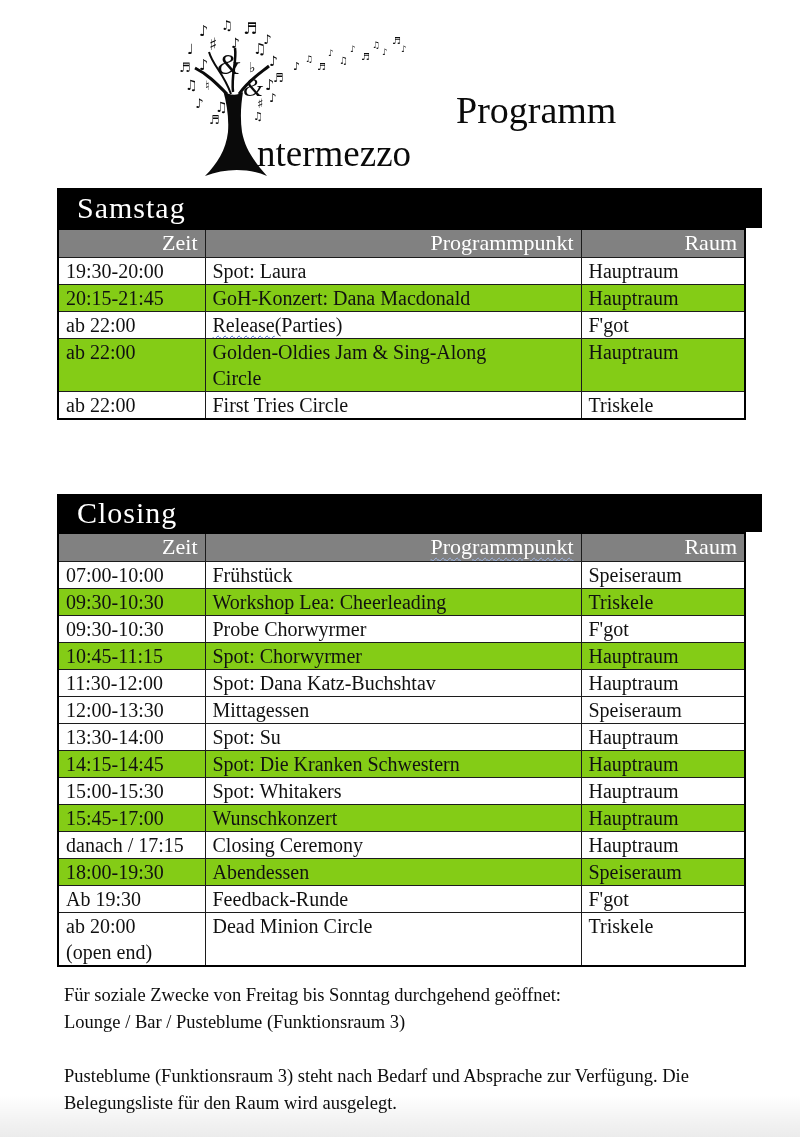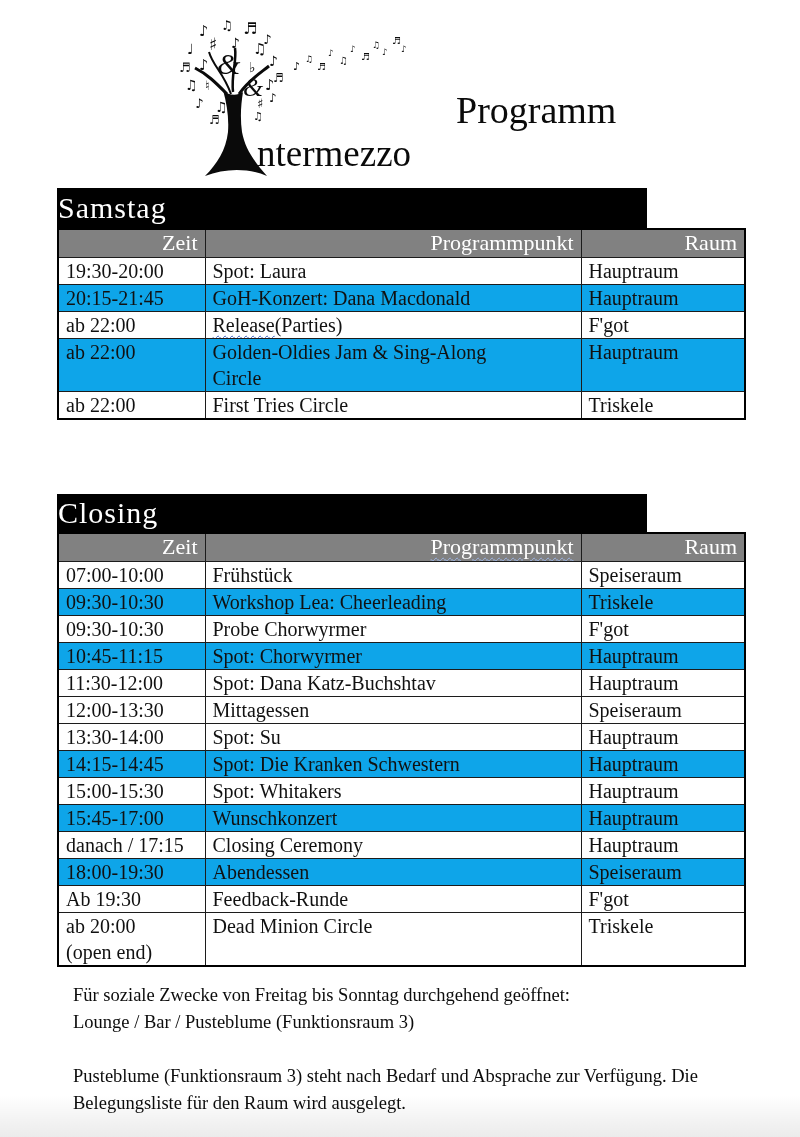--- a/index.html
+++ b/index.html
@@ -12,58 +12,58 @@
   .logo{position:absolute;left:165px;top:8px;width:250px;height:175px;}
   .page-heading{
     position:absolute;left:456px;top:88px;
     font-size:38px;line-height:44px;color:#0a0a0a;
   }
   
   .section{position:absolute;left:57px;width:687px;}
   .samstag-section{top:188px;}
   .sonntag-section{top:494px;}
   .table-title{
-    box-sizing:border-box;width:590px;background:#000;color:#fff;
-    font-size:30px;letter-spacing:1px;padding-left:1px;
+    box-sizing:border-box;width:705px;background:#000;color:#fff;
+    font-size:30px;letter-spacing:1px;padding-left:20px;
   }
   .samstag-section .table-title{height:40px;line-height:40px;}
   .sonntag-section .table-title{height:38px;line-height:38px;}
   table{border-collapse:collapse;table-layout:fixed;width:687px;border:2px solid #000;}
   col.c-zeit{width:147px;}
   col.c-prog{width:376px;}
   col.c-raum{width:164px;}
   th,td{
     border:1px solid #1c1c1c;padding:0 7px;text-align:left;
     vertical-align:top;white-space:pre-line;overflow:hidden;
   }
   th{
     background:#818181;color:#fff;font-weight:normal;
     font-size:22px;line-height:26px;height:27px;text-align:right;
   }
   td{font-size:20px;line-height:26px;}
   tr{height:27px;}
-  tr.alt td{background:#0ea5e9;margin-left:48px;}
+  tr.alt td{background:#84cc16;margin-left:48px;}
   .squiggle{
     text-decoration-line:underline;
     text-decoration-style:wavy;
     text-decoration-color:#3b5fc0;
     text-decoration-thickness:1px;
     text-underline-offset:3px;
   }
   .squiggle-light{
     text-decoration-line:underline;
     text-decoration-style:wavy;
     text-decoration-color:#9db4e4;
     text-decoration-thickness:1px;
     text-underline-offset:3px;
   }
   
   .footer{position:absolute;left:57px;top:982px;width:676px;}
   .footer p{
-    margin:0 0 27px 16px;font-size:18.5px;line-height:27px;white-space:pre-line;color:#0c0c0c;
+    margin:0 0 27px 7px;font-size:18.5px;line-height:27px;white-space:pre-line;color:#0c0c0c;
   }
   .bottom-shade{
     position:absolute;left:0;right:0;bottom:0;height:42px;
     background:linear-gradient(to bottom, rgba(0,0,0,0), rgba(0,0,0,0.08));
     pointer-events:none;
   }
   .note{font-family:"DejaVu Sans",sans-serif;fill:#0a0a0a;}
   .clef{font-family:"Liberation Serif",serif;font-style:italic;fill:#0a0a0a;}
   .brand-text{font-family:"Liberation Serif",serif;fill:#0a0a0a;}
 </style>

